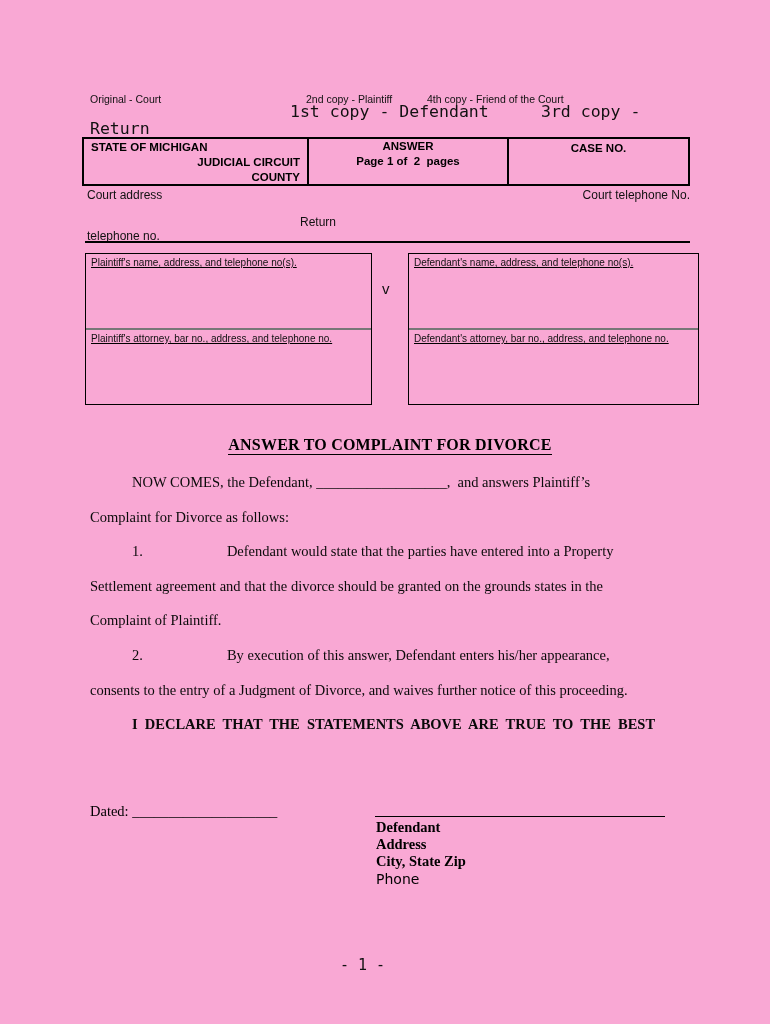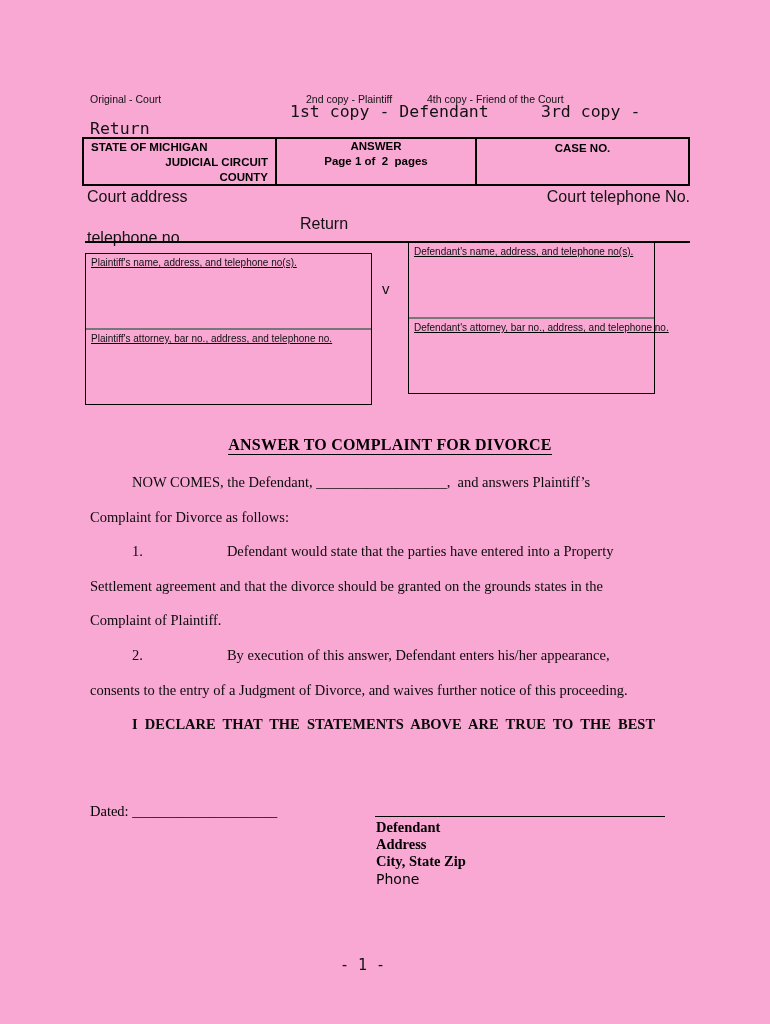--- a/index.html
+++ b/index.html
@@ -15,27 +15,27 @@
   .dist-small { font-size:10.5px; color:#111; white-space:pre; }
   .dist-mono  { font-size:16.5px; line-height:16px; color:#111; white-space:pre; }
 
   
   .court-table {
     left:82px; top:137px; width:604px; height:45px;
     border:2px solid #000; display:flex;
     font-family:"Liberation Sans", sans-serif; font-weight:bold; font-size:11.5px;
   }
   .court-table .cell { box-sizing:border-box; }
-  .cell.c1 { width:193px; border-right:2px solid #000; padding:1px 7px; }
+  .cell.c1 { width:225px; border-right:2px solid #000; padding:1px 7px; }
   .cell.c2 { width:200px; border-right:2px solid #000; text-align:center; padding-top:0; }
   .cell.c3 { flex:1; text-align:center; padding-top:2px; }
   .t-line { line-height:15px; white-space:pre; }
   .t-right { text-align:right; }
 
-  .addr-label { font-size:16px; color:#111; white-space:pre; }
+  .addr-label { font-size:12px; color:#111; white-space:pre; }
 
   .rule { border-top:2px solid #000; height:0; }
 
   
   .party-box { border:1.5px solid #000; box-sizing:border-box; display:flex; flex-direction:column;text-decoration:underline; }
   .party-sec1 { height:76px; border-bottom:2px solid #777; box-sizing:border-box; }
   .party-sec2 { flex:1; }
   .box-label { font-family:"Liberation Sans", sans-serif; font-size:10px; color:#111; padding:3px 5px; white-space:pre; }
   .versus { font-family:"Liberation Sans", sans-serif; font-size:15px; color:#111; }
 
@@ -99,21 +99,21 @@
     <div class="party-sec1">
       <div class="box-label">Plaintiff's name, address, and telephone no(s).</div>
     </div>
     <div class="party-sec2">
       <div class="box-label">Plaintiff's attorney, bar no., address, and telephone no.</div>
     </div>
   </div>
 
   <div class="abs versus" style="left:382px;top:280px">v</div>
 
-  <div class="abs party-box" style="left:408px;top:242px;width:247px;height:152px">
+  <div class="abs party-box" style="left:408px;top:253px;width:291px;height:152px">
     <div class="party-sec1">
       <div class="box-label">Defendant's name, address, and telephone no(s).</div>
     </div>
     <div class="party-sec2">
       <div class="box-label">Defendant's attorney, bar no., address, and telephone no.</div>
     </div>
   </div>
 
   <div class="abs doc-title-wrap">
     <span class="doc-title">ANSWER TO COMPLAINT FOR DIVORCE</span>

